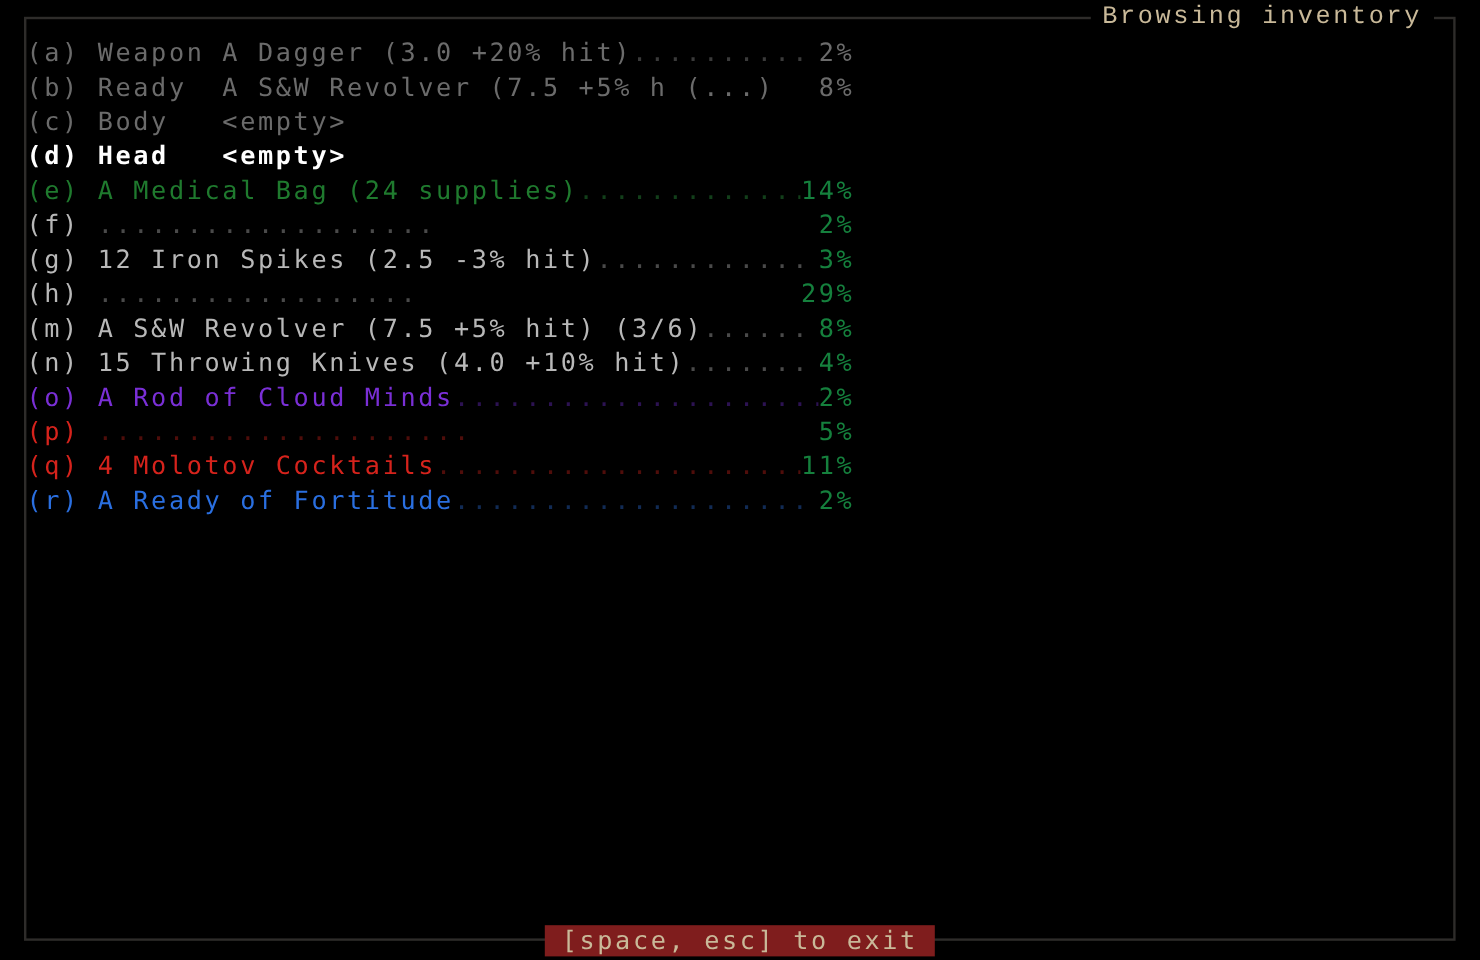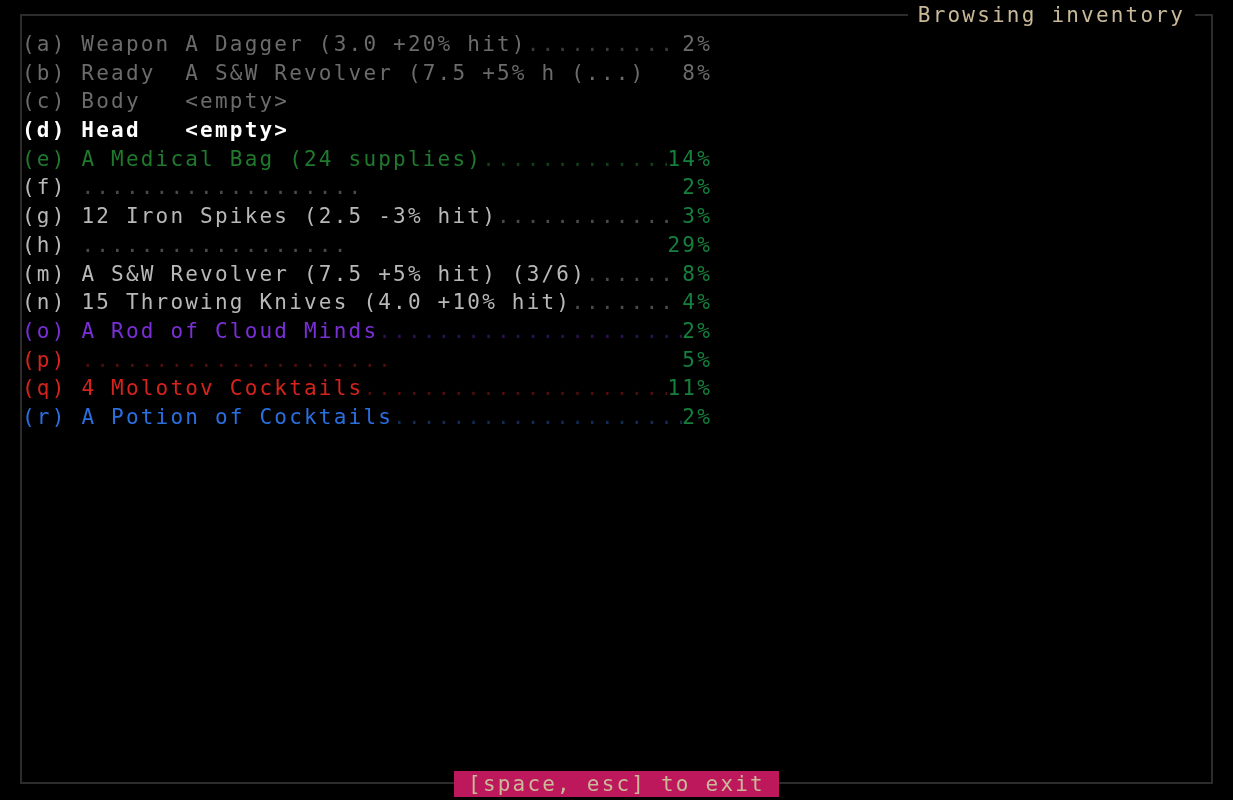--- a/index.html
+++ b/index.html
@@ -37,20 +37,21 @@
   #title-band {
     position: absolute;
     left: 20px;
     top: 2px;
     width: 1193px;
     height: 26px;
     display: flex;
     justify-content: flex-end;
     padding-right: 18px;
     box-sizing: border-box;
+    font-family: Liberation Mono, monospace;
   }
   #title-text {
     background: #000000;
     color: #c9b999;
     font-size: 21px;
     letter-spacing: 2.2px;
     line-height: 26px;
     padding: 0 10px;
     white-space: pre;
   }
@@ -61,21 +62,21 @@
     left: 20px;
     top: 771px;
     width: 1193px;
     height: 26px;
     display: flex;
     align-items: center;
     justify-content: center;
     box-sizing: border-box;
   }
   #footer-text {
-    background: #be185d;
+    background: #7f1d1d;
     color: #c9b999;
     font-size: 21px;
     letter-spacing: 2.2px;
     line-height: 26px;
     padding: 0 14px;
     white-space: pre;
   }
 
   
   #inventory-list {
@@ -156,20 +157,20 @@
       <div class="inv-row"><span class="row-key c-bright">(d)</span><span class="row-slot c-bright"> Head   </span><span class="row-label c-bright">&lt;empty&gt;</span><span class="row-leader leader-normal"></span><span class="row-pct pct-normal"></span></div>
       <div class="inv-row"><span class="row-key c-green">(e)</span><span class="row-slot c-green"> </span><span class="row-label c-green">A Medical Bag (24 supplies)</span><span class="row-leader leader-green">.............</span><span class="row-pct pct-normal">14%</span></div>
       <div class="inv-row"><span class="row-key c-normal">(f)</span><span class="row-slot c-normal"> </span><span class="row-leader leader-normal">...................</span><span class="row-pct pct-normal">2%</span></div>
       <div class="inv-row"><span class="row-key c-normal">(g)</span><span class="row-slot c-normal"> </span><span class="row-label c-normal">12 Iron Spikes (2.5 -3% hit)</span><span class="row-leader leader-normal">............</span><span class="row-pct pct-normal">3%</span></div>
       <div class="inv-row"><span class="row-key c-normal">(h)</span><span class="row-slot c-normal"> </span><span class="row-leader leader-normal">..................</span><span class="row-pct pct-normal">29%</span></div>
       <div class="inv-row"><span class="row-key c-normal">(m)</span><span class="row-slot c-normal"> </span><span class="row-label c-normal">A S&amp;W Revolver (7.5 +5% hit) (3/6)</span><span class="row-leader leader-normal">......</span><span class="row-pct pct-normal">8%</span></div>
       <div class="inv-row"><span class="row-key c-normal">(n)</span><span class="row-slot c-normal"> </span><span class="row-label c-normal">15 Throwing Knives (4.0 +10% hit)</span><span class="row-leader leader-normal">.......</span><span class="row-pct pct-normal">4%</span></div>
       <div class="inv-row"><span class="row-key c-purple">(o)</span><span class="row-slot c-purple"> </span><span class="row-label c-purple">A Rod of Cloud Minds</span><span class="row-leader leader-purple">.....................</span><span class="row-pct pct-normal">2%</span></div>
       <div class="inv-row"><span class="row-key c-red">(p)</span><span class="row-slot c-red"> </span><span class="row-leader leader-red">.....................</span><span class="row-pct pct-normal">5%</span></div>
       <div class="inv-row"><span class="row-key c-red">(q)</span><span class="row-slot c-red"> </span><span class="row-label c-red">4 Molotov Cocktails</span><span class="row-leader leader-red">.....................</span><span class="row-pct pct-normal">11%</span></div>
-      <div class="inv-row"><span class="row-key c-blue">(r)</span><span class="row-slot c-blue"> </span><span class="row-label c-blue">A Potion of Cocktails</span><span class="row-leader leader-blue">....................</span><span class="row-pct pct-normal">2%</span></div>
+      <div class="inv-row"><span class="row-key c-blue">(r)</span><span class="row-slot c-blue"> </span><span class="row-label c-blue">A Ready of Fortitude</span><span class="row-leader leader-blue">....................</span><span class="row-pct pct-normal">2%</span></div>
     </div>
 
   <div id="footer-band">
     <span id="footer-text">[space, esc] to exit</span>
   </div>
 
 </div>
 
 </body></html>

